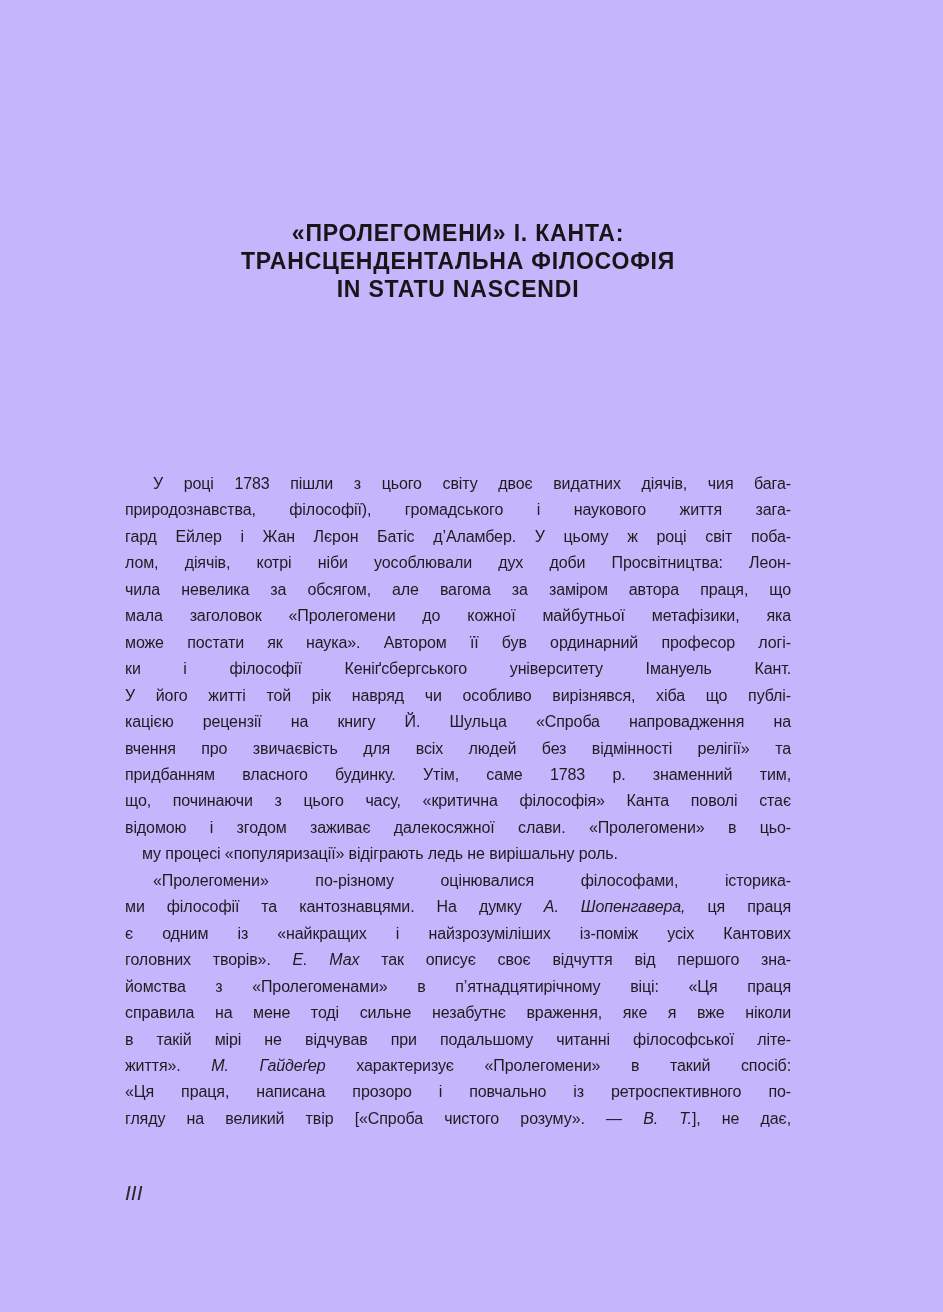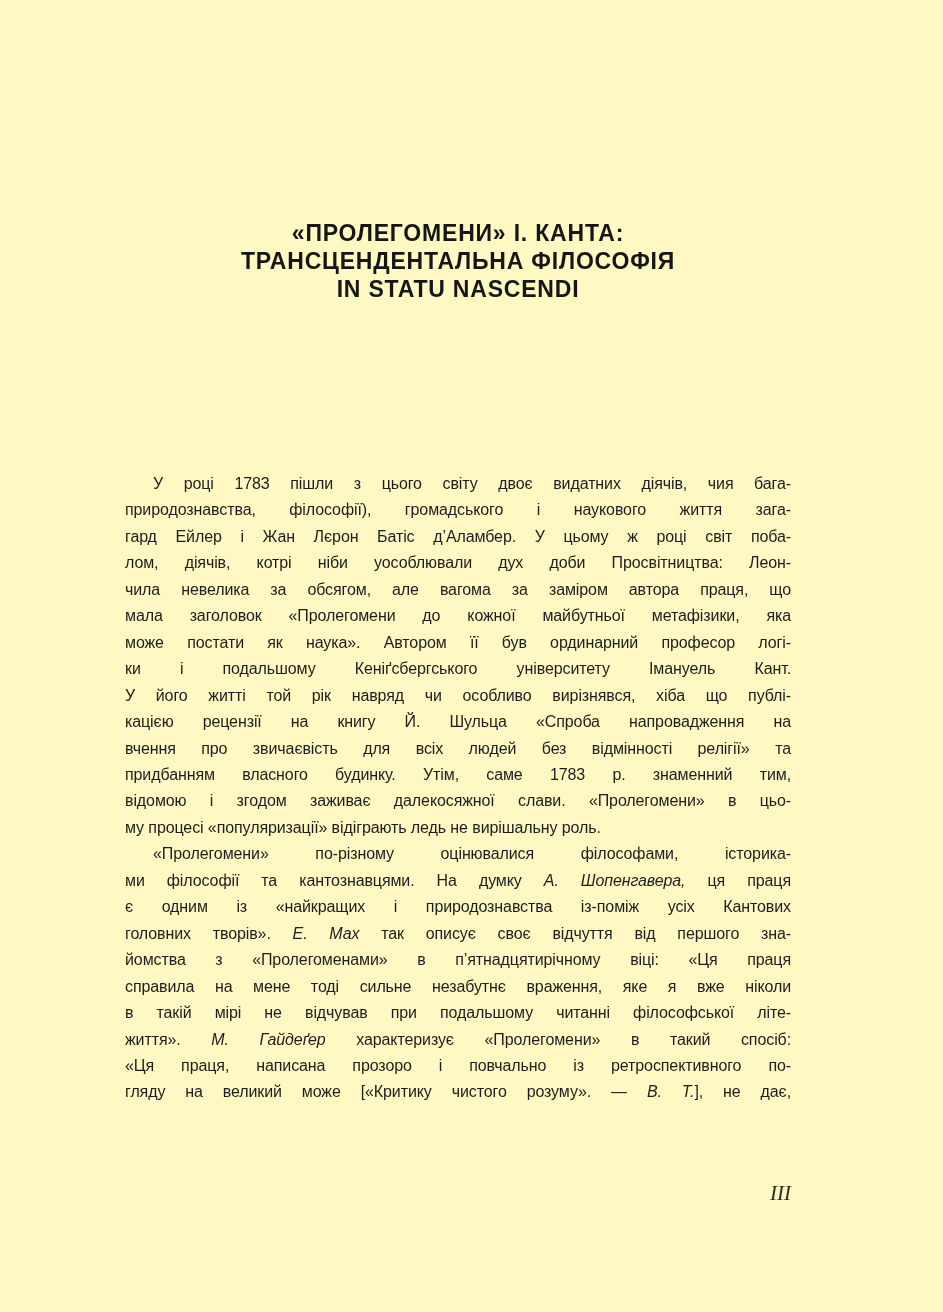--- a/index.html
+++ b/index.html
@@ -5,21 +5,21 @@
   html, body {
     margin: 0;
     padding: 0;
     background: #e8e8e8;
   }
   .page {
     position: relative;
     width: 943px;
     height: 1312px;
     margin: 0 auto;
-    background: #fef9c3;
+    background: #c4b5fd;
     overflow: hidden;
     color: #1c1c1c;
   }
   .title-block {
     position: absolute;
     left: 125px;
     width: 666px;
     top: 219px;
     text-align: center;
     font-family: "Liberation Sans", "DejaVu Sans", sans-serif;
@@ -42,35 +42,36 @@
     color: #1d1d1d;
   }
   .body-text .line {
     text-align: justify;
     text-align-last: justify;
     white-space: normal;
   }
   .body-text .line.no-just {
     text-align: right;
     text-align-last: left;
+    margin-left: 17px;
   }
   .body-text .line.indent {
     text-indent: 28px;
   }
   .body-text em {
     font-style: italic;
     margin-top: 6px;
   }
   .page-number {
     position: absolute;
     left: 125px;
     width: 666px;
     top: 1181px;
-    text-align: right;
-    font-family: Liberation Serif, serif;
+    text-align: left;
+    font-family: Liberation Sans, sans-serif;
     font-style: italic;
     font-size: 21px;
     line-height: 24px;
     color: #2a2a2a;
   }
 </style>
 </head>
 <body>
 
 <div class="page">
@@ -82,34 +83,35 @@
   </div>
 
   <div class="body-text">
       <div class="line indent"><span>У році 1783 пішли з цього світу двоє видатних діячів, чия бага-</span></div>
       <div class="line"><span>природознавства, філософії), громадського і наукового життя зага-</span></div>
       <div class="line"><span>гард Ейлер і Жан Лєрон Батіс д’Аламбер. У цьому ж році світ поба-</span></div>
       <div class="line"><span>лом, діячів, котрі ніби уособлювали дух доби Просвітництва: Леон-</span></div>
       <div class="line"><span>чила невелика за обсягом, але вагома за заміром автора праця, що</span></div>
       <div class="line"><span>мала заголовок «Пролегомени до кожної майбутньої метафізики, яка</span></div>
       <div class="line"><span>може постати як наука». Автором її був ординарний професор логі-</span></div>
-      <div class="line"><span>ки і подальшому Кеніґсбергського університету Імануель Кант.</span></div>
+      <div class="line"><span>ки і філософії Кеніґсбергського університету Імануель Кант.</span></div>
       <div class="line"><span>У його житті той рік навряд чи особливо вирізнявся, хіба що публі-</span></div>
       <div class="line"><span>кацією рецензії на книгу Й. Шульца «Спроба напровадження на</span></div>
       <div class="line"><span>вчення про звичаєвість для всіх людей без відмінності релігії» та</span></div>
       <div class="line"><span>придбанням власного будинку. Утім, саме 1783 р. знаменний тим,</span></div>
+      <div class="line"><span>що, починаючи з цього часу, «критична філософія» Канта поволі стає</span></div>
       <div class="line"><span>відомою і згодом заживає далекосяжної слави. «Пролегомени» в цьо-</span></div>
       <div class="line no-just"><span>му процесі «популяризації» відіграють ледь не вирішальну роль.</span></div>
       <div class="line indent"><span>«Пролегомени» по-різному оцінювалися філософами, історика-</span></div>
       <div class="line"><span>ми філософії та кантознавцями. На думку </span><em>А. Шопенгавера,</em><span> ця праця</span></div>
-      <div class="line"><span>є одним із «найкращих і природознавства із-поміж усіх Кантових</span></div>
+      <div class="line"><span>є одним із «найкращих і найзрозуміліших із-поміж усіх Кантових</span></div>
       <div class="line"><span>головних творів». </span><em>Е. Мах</em><span> так описує своє відчуття від першого зна-</span></div>
       <div class="line"><span>йомства з «Пролегоменами» в п’ятнадцятирічному віці: «Ця праця</span></div>
       <div class="line"><span>справила на мене тоді сильне незабутнє враження, яке я вже ніколи</span></div>
       <div class="line"><span>в такій мірі не відчував при подальшому читанні філософської літе-</span></div>
       <div class="line"><span>життя». </span><em>М. Гайдеґер</em><span> характеризує «Пролегомени» в такий спосіб:</span></div>
       <div class="line"><span>«Ця праця, написана прозоро і повчально із ретроспективного по-</span></div>
-      <div class="line"><span>гляду на великий може [«Критику чистого розуму». — </span><em>В. Т.</em><span>], не дає,</span></div>
+      <div class="line"><span>гляду на великий твір [«Спроба чистого розуму». — </span><em>В. Т.</em><span>], не дає,</span></div>
     </div>
 
   <div class="page-number">III</div>
 
 </div>
 
 </body></html>

